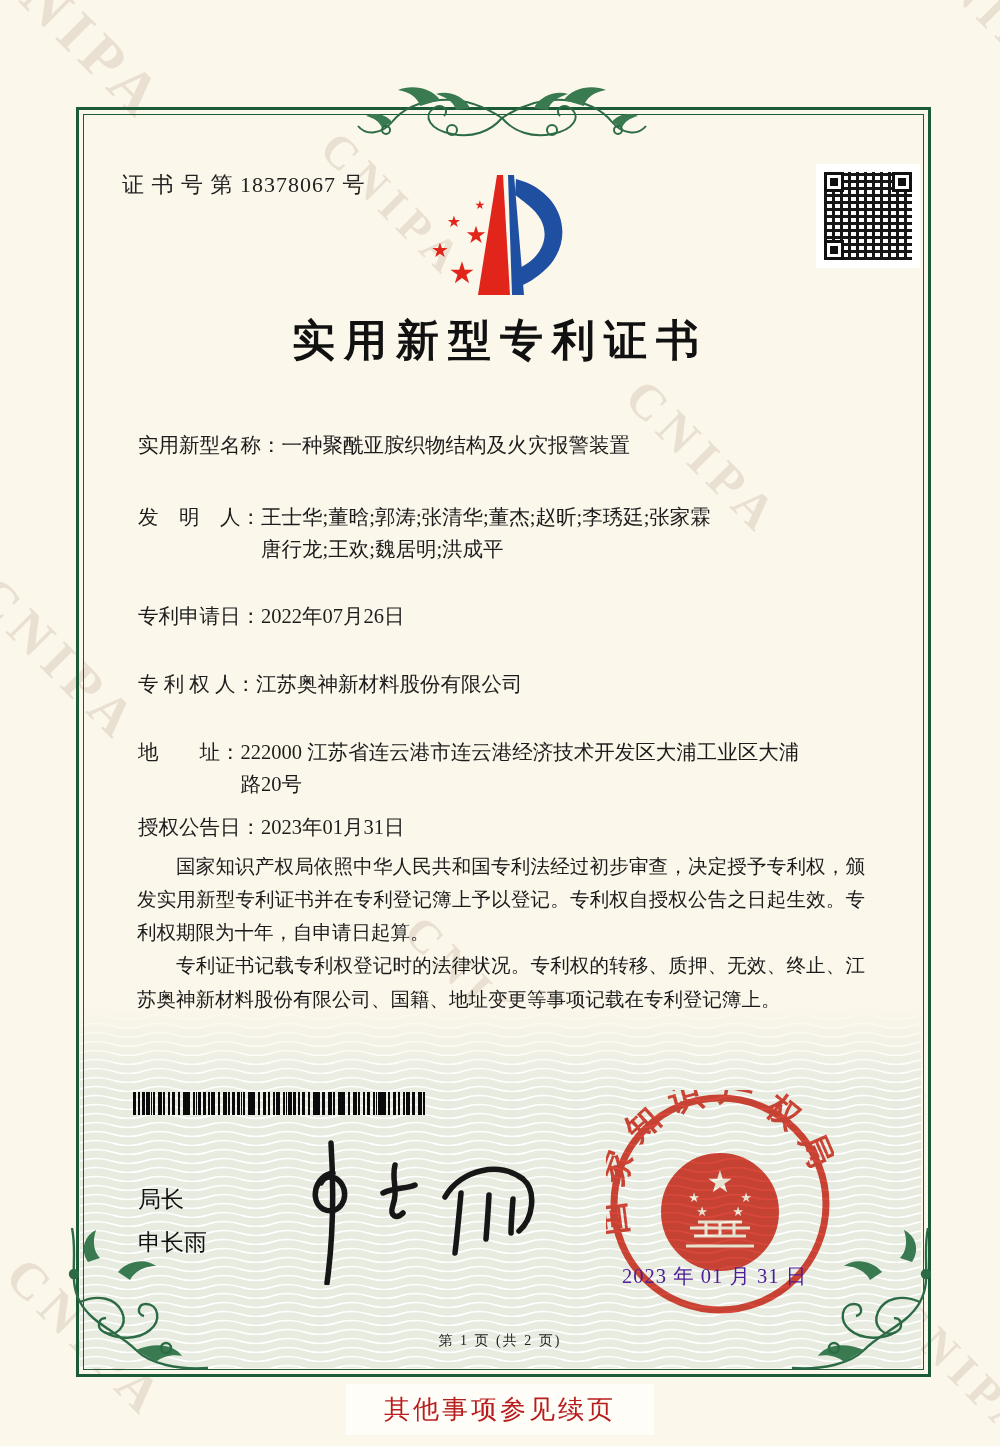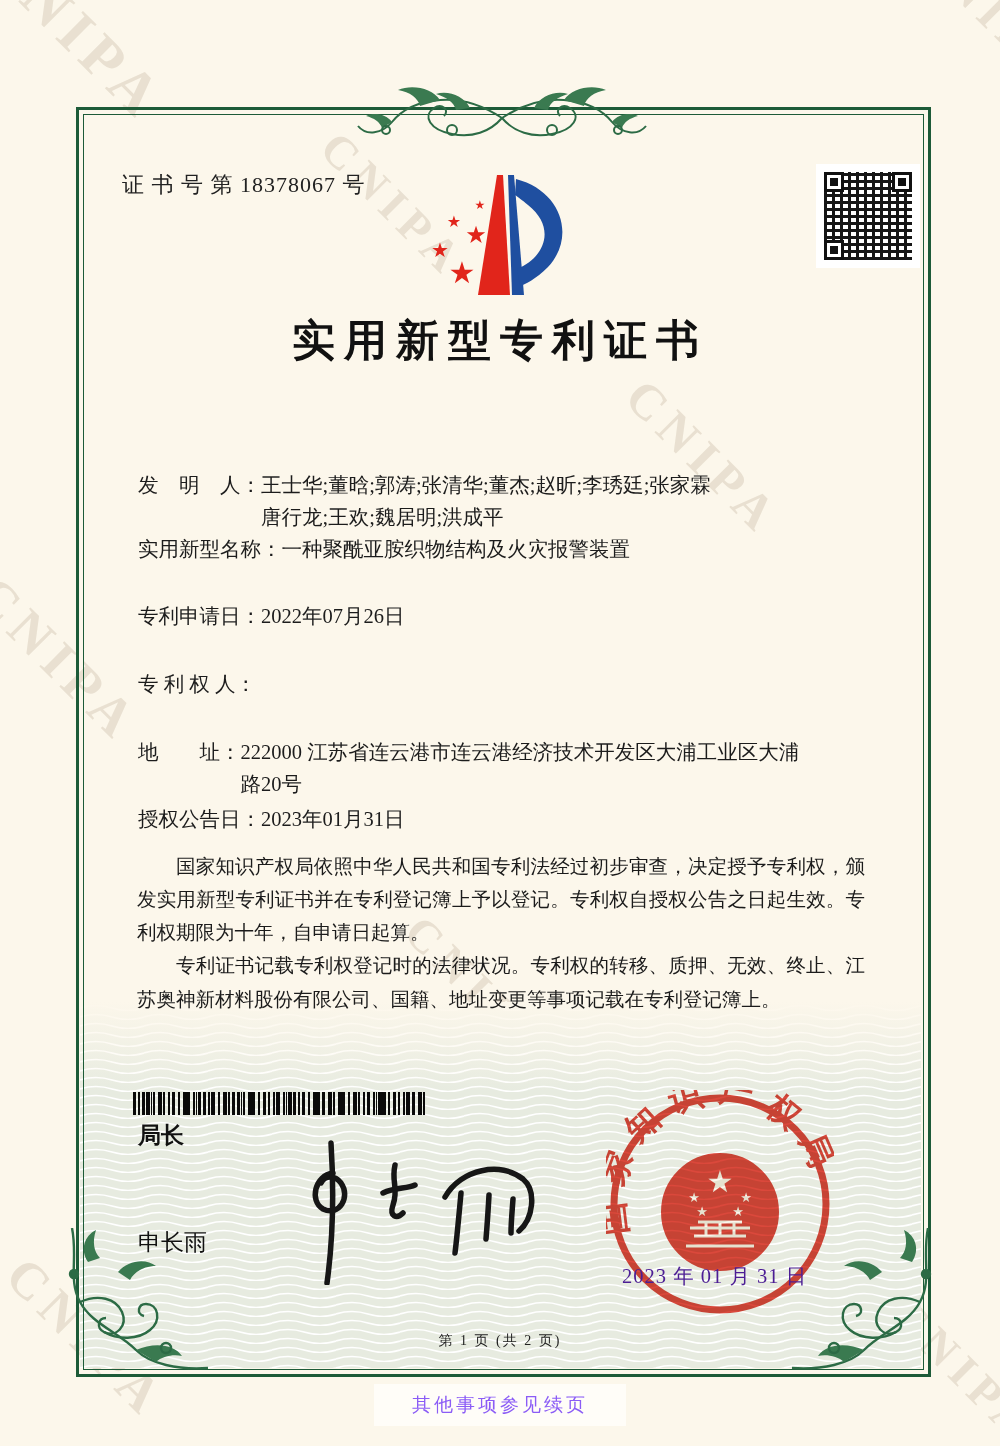--- a/index.html
+++ b/index.html
@@ -65,33 +65,33 @@
   
   .barcode{position:absolute;left:133px;top:1092px;width:292px;height:23px;z-index:4;
     background-image:
       repeating-linear-gradient(90deg,#0a0a0a 0 2px,transparent 2px 5px),
       repeating-linear-gradient(90deg,#0a0a0a 0 1px,transparent 1px 9px),
       repeating-linear-gradient(90deg,#0a0a0a 0 3px,transparent 3px 13px);
   }
   
   .official{position:absolute;left:138px;z-index:4;
     font-family:"Liberation Sans","DejaVu Sans",sans-serif;font-size:23px;color:#111;}
-  .official.t1{top:1120px;font-weight:bold;} .official.t2{top:1227px;}
+  .official.t1{top:1184px;} .official.t2{top:1227px;}
   .signature{position:absolute;left:275px;top:1135px;width:280px;height:150px;z-index:4;}
   
   .seal{position:absolute;left:606px;top:1090px;width:228px;height:228px;z-index:3;
     mix-blend-mode:multiply;opacity:.93;}
   .seal-date{position:absolute;left:622px;top:1262px;width:210px;z-index:4;
     font-size:20.5px;letter-spacing:1px;color:#4c1d95;}
   
   .page-num{position:absolute;left:0;top:1332px;width:100%;text-align:center;z-index:4;
     font-size:14px;color:#222;letter-spacing:2px;}
   .cont-note{position:absolute;left:0;top:1384px;width:100%;text-align:center;z-index:4;}
   .cont-note span{display:inline-block;background:#fffdf8;padding:8px 38px;
-    font-size:19px;letter-spacing:3px;color:#8b5cf6;}
+    font-size:26px;letter-spacing:3px;color:#b91c1c;}
   .orn{position:absolute;z-index:3;pointer-events:none;}
 </style>
 </head>
 <body>
 
 <div class="wm" style="left:-38px;top:-4px;font-size:60px;">CNIPA</div>
 <div class="wm" style="left:898px;top:-16px;font-size:48px;">CNIPA</div>
 <div class="wm" style="left:302px;top:178px;font-size:46px;">CNIPA</div>
 <div class="wm" style="left:606px;top:428px;font-size:50px;">CNIPA</div>
 <div class="wm" style="left:-46px;top:628px;font-size:54px;">CNIPA</div>
@@ -191,43 +191,44 @@
       </div>
     <div class="finder f-bl">
         <i></i>
       </div>
   </div>
 </div>
 
 <div class="title">实用新型专利证书</div>
 
 <div class="fields">
+  <div class="frow">
+    <span class="flabel">实用新型名称：</span>
+    <span class="fval">一种聚酰亚胺织物结构及火灾报警装置</span>
+  </div>
   <div class="frow gap-lg">
     <span class="flabel">发　明　人：</span>
     <span class="fval">
       <span class="vline">王士华;董晗;郭涛;张清华;董杰;赵昕;李琇廷;张家霖</span>
       <span class="vline">唐行龙;王欢;魏居明;洪成平</span>
     </span>
   </div>
-  <div class="frow">
-    <span class="flabel">实用新型名称：</span>
-    <span class="fval">一种聚酰亚胺织物结构及火灾报警装置</span>
-  </div>
   <div class="frow gap-md">
     <span class="flabel">专利申请日：</span>
     <span class="fval">2022年07月26日</span>
   </div>
   <div class="frow gap-md">
     <span class="flabel">专 利 权 人：</span>
+    <span class="fval">江苏奥神新材料股份有限公司</span>
   </div>
   <div class="frow gap-md">
     <span class="flabel">地　　址：</span>
     <span class="fval" style="max-width:560px;">222000  江苏省连云港市连云港经济技术开发区大浦工业区大浦路20号</span>
   </div>
-  <div class="frow grant-row" style="margin-top:4px;">
+  <div class="frow grant-row" style="margin-top:12px;">
     <span class="grant-left">
       <span class="flabel">授权公告日：</span>
       <span>2023年01月31日</span>
     </span>
   </div>
 </div>
 
 <div class="body-text">
   <p>国家知识产权局依照中华人民共和国专利法经过初步审查，决定授予专利权，颁发实用新型专利证书并在专利登记簿上予以登记。专利权自授权公告之日起生效。专利权期限为十年，自申请日起算。</p>
   <p>专利证书记载专利权登记时的法律状况。专利权的转移、质押、无效、终止、江苏奥神新材料股份有限公司、国籍、地址变更等事项记载在专利登记簿上。</p>

